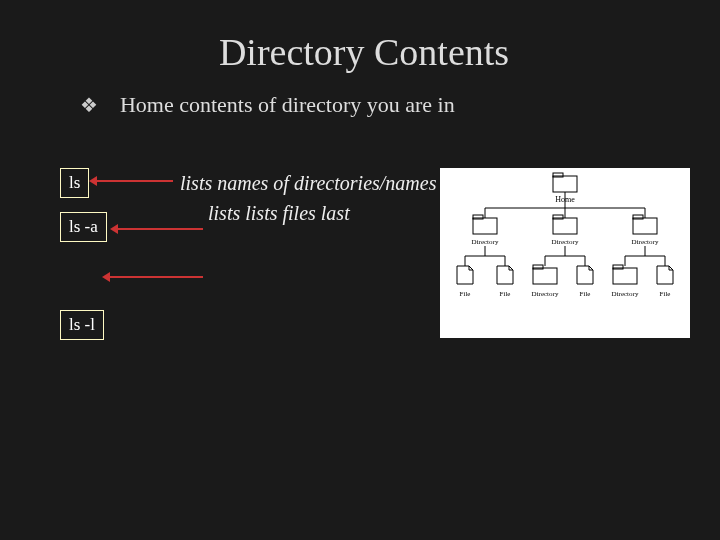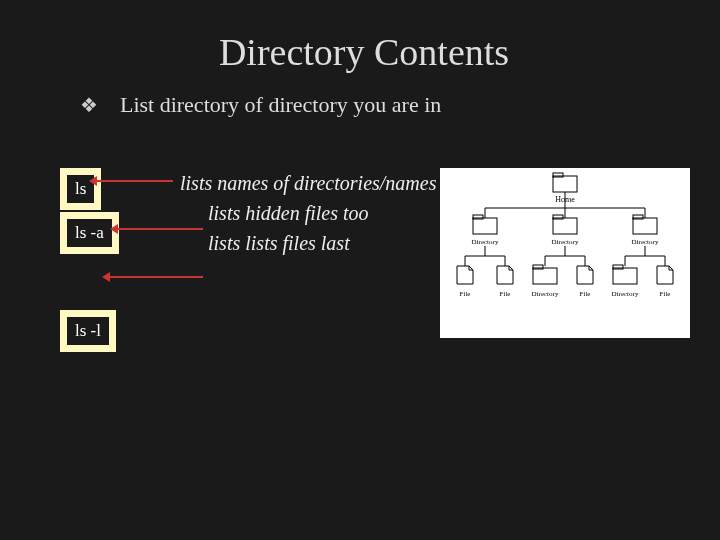--- a/index.html
+++ b/index.html
@@ -40,21 +40,21 @@
     color: #ccc;
   }
   .content {
     position: relative;
     margin-top: 40px;
     height: 360px;
   }
   .cmd-box {
     position: absolute;
     left: 60px;
-    border: 7px solid #fef9c3;
+    border: 1px solid #fef9c3;
     color: #fff;
     font-family: Georgia, serif;
     font-size: 17px;
     padding: 4px 8px;
     background: #1a1a1a;
   }
   .desc-block {
     position: absolute;
     left: 180px;
     top: 10px;
@@ -99,36 +99,35 @@
 </style>
 </head>
 <body>
 
 <div class="slide">
 
   <div class="title">Directory Contents</div>
 
   <div class="subtitle-row">
     <span class="bullet">❖</span>
-    <span>List directory of directory you are in</span>
+    <span>Home contents of directory you are in</span>
   </div>
 
   <div class="content">
 
     <div class="cmd-box" style="top:10px;">ls</div>
     <div class="cmd-box" style="top:54px;">ls -a</div>
     <div class="cmd-box" style="top:122px;margin-top:30px;">ls -l</div>
 
     <div class="arrow" style="top:22px; left:95px; width:78px;"></div>
     <div class="arrow" style="top:70px; left:116px; width:87px;"></div>
     <div class="arrow" style="top:118px; left:108px; width:95px;"></div>
 
     <div class="desc-block">
       <div class="d1">lists names of directories/names</div>
-      <div class="d2">lists hidden files too</div>
       <div class="d4">lists lists files last</div>
     </div>
 
     <div class="diagram">
       <svg viewBox="0 0 250 170">
 
         <g>
           <rect x="113" y="8" width="24" height="16" fill="none" stroke="#000" stroke-width="1"></rect>
           <rect x="113" y="5" width="10" height="4" fill="none" stroke="#000" stroke-width="1"></rect>
           <text x="125" y="34" font-size="8" text-anchor="middle" fill="#000">Home</text>

